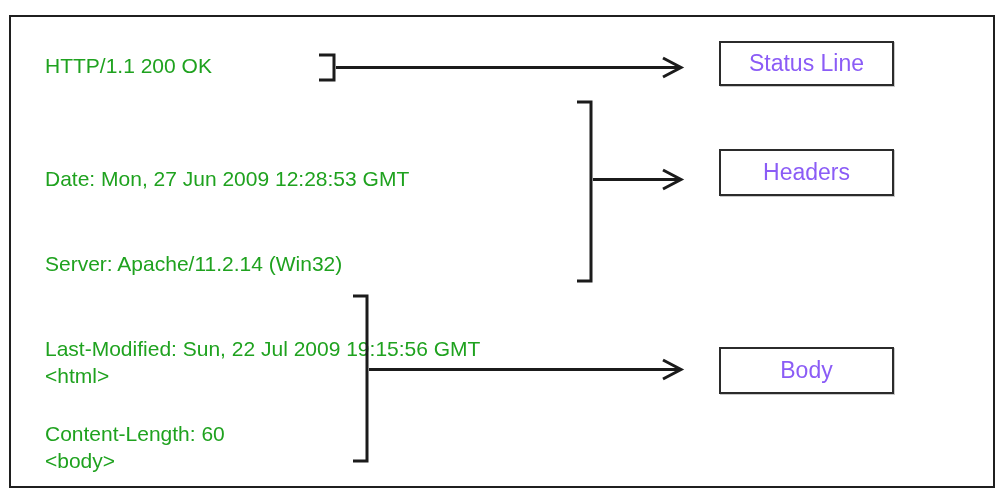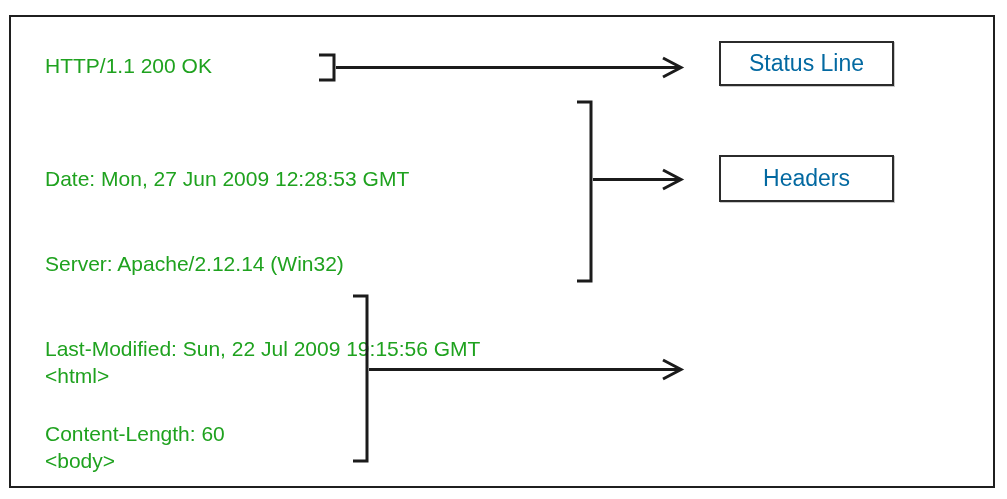--- a/index.html
+++ b/index.html
@@ -37,39 +37,39 @@
   .label-box {
     position: absolute;
     left: 719px;
     width: 171px;
     border: 2px solid #2b2b2b;
     background: #ffffff;
     box-shadow: 1px 1px 0 #c9c9c9;
     display: flex;
     align-items: center;
     justify-content: center;
-    color: #0369a1;
+    color: #8b5cf6;
     font-size: 23px;
   }
   .box-status  { top: 41px;  height: 41px; }
-  .box-headers { top: 155px; height: 43px; text-align: right; }
+  .box-headers { top: 149px; height: 43px; text-align: right; }
   .box-body    { top: 347px; height: 43px; }
 </style>
 </head>
 <body>
 
 <div class="canvas">
 
   <div class="frame"></div>
 
   <div class="gtext status-text">HTTP/1.1 200 OK</div>
 
   <div class="gtext headers-text">
     <div>Date: Mon, 27 Jun 2009 12:28:53 GMT</div>
-    <div>Server: Apache/2.12.14 (Win32)</div>
+    <div>Server: Apache/11.2.14 (Win32)</div>
     <div>Last-Modified: Sun, 22 Jul 2009 19:15:56 GMT</div>
     <div>Content-Length: 60</div>
     
     
   </div>
 
   <div class="gtext body-text">
     <div>&lt;html&gt;</div>
     <div>&lt;body&gt;</div>
     
@@ -93,14 +93,17 @@
       <polyline points="663,360 681,369.5 663,379"></polyline>
     </g>
   </svg>
 
   <div class="label-box box-status">
     <span>Status Line</span>
   </div>
   <div class="label-box box-headers">
     <span>Headers</span>
   </div>
+  <div class="label-box box-body">
+    <span>Body</span>
+  </div>
 
 </div>
 
 </body></html>

